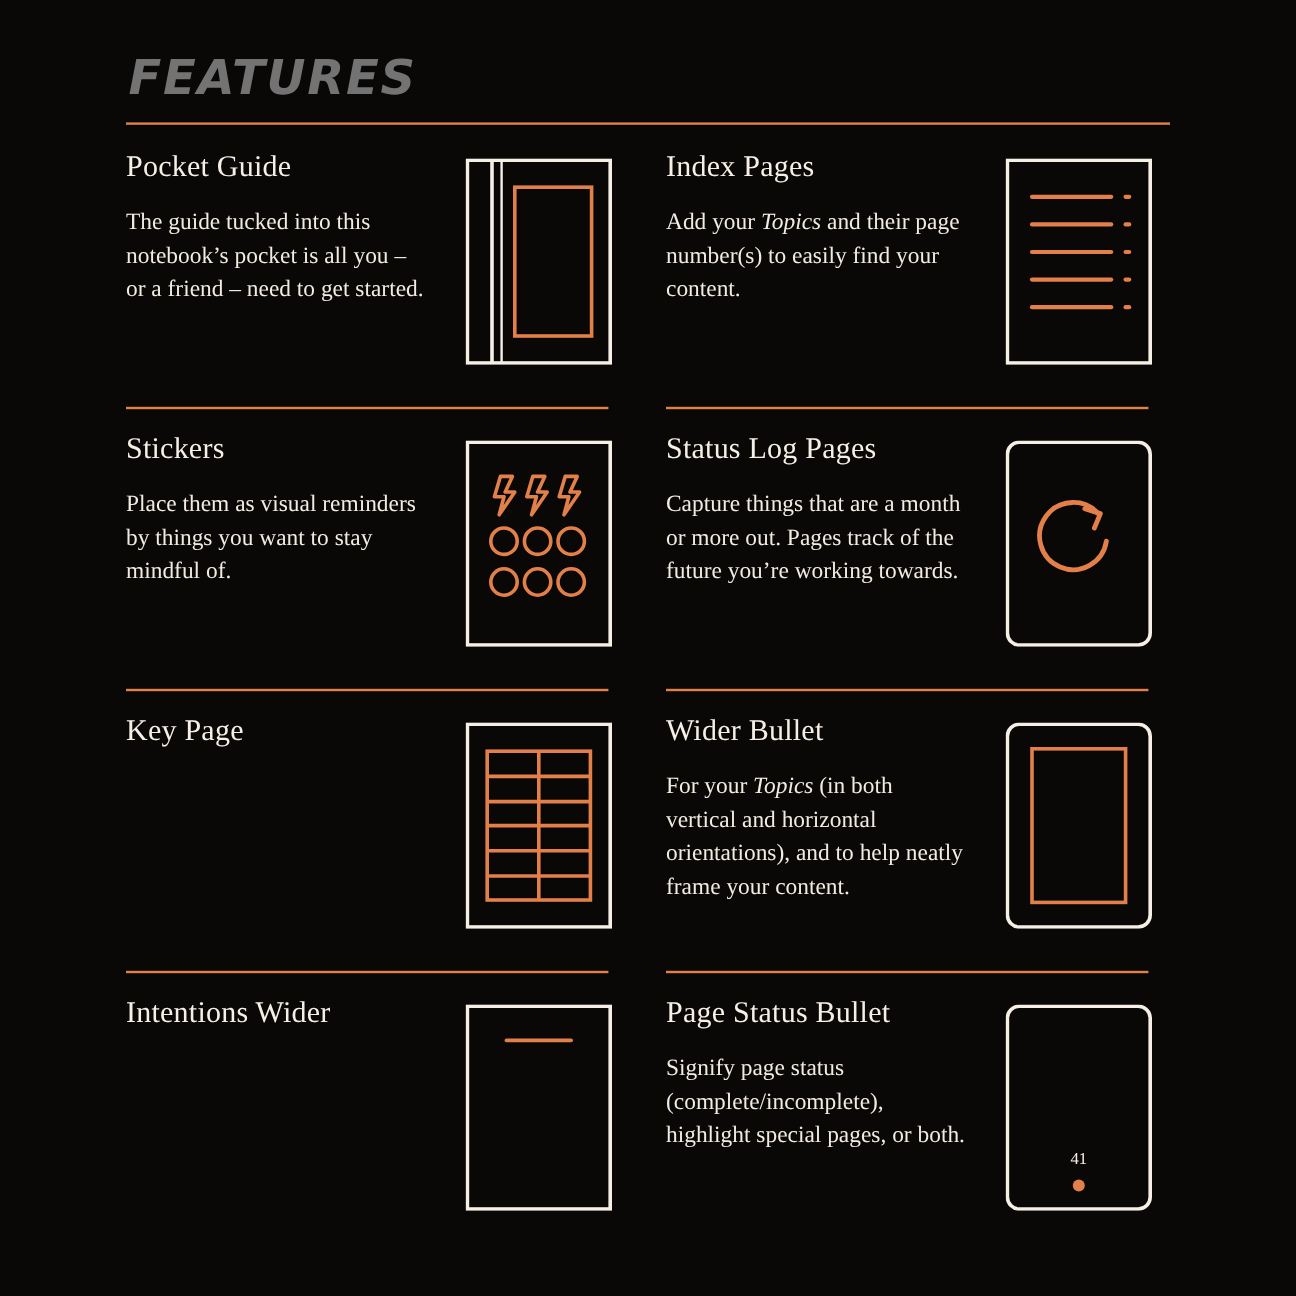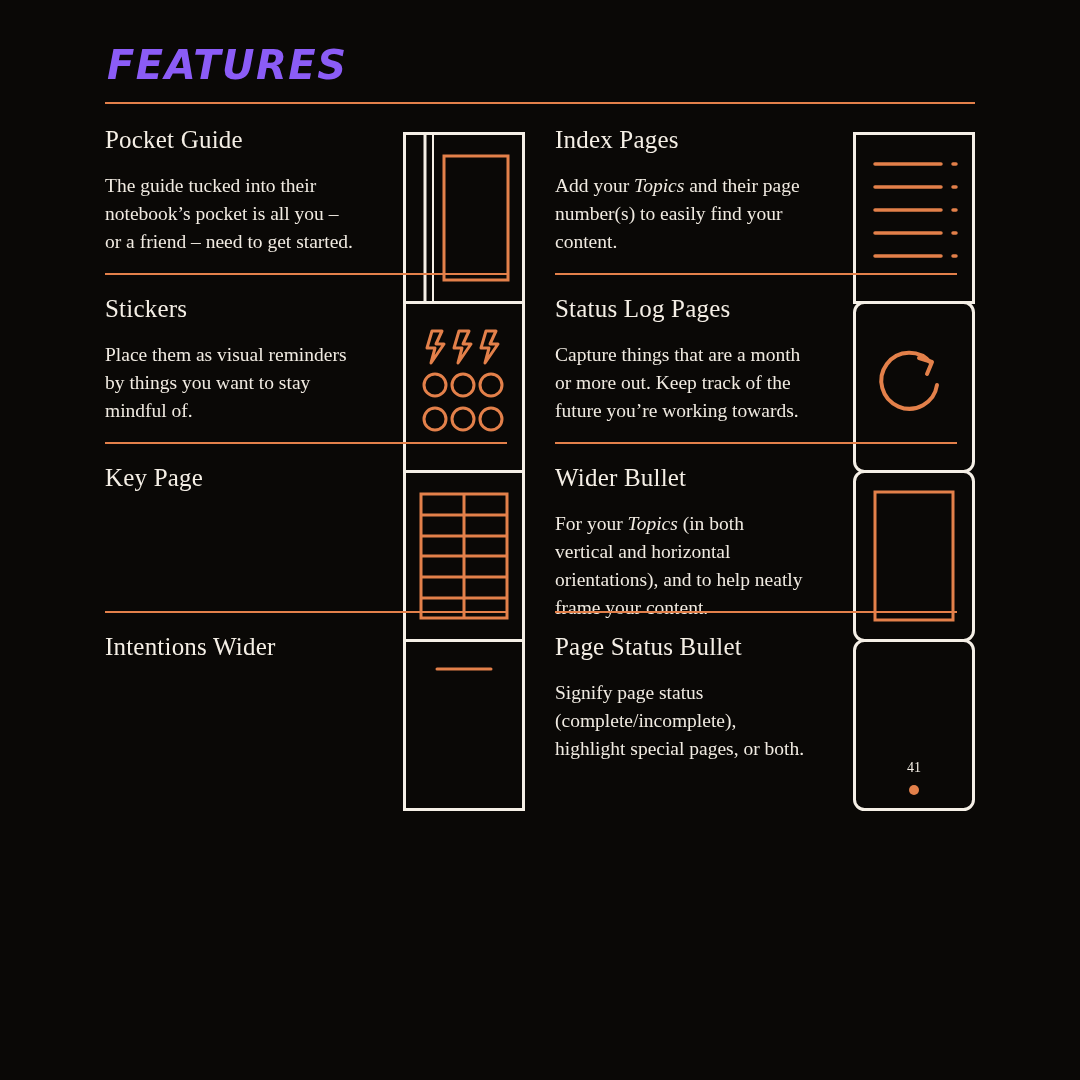--- a/index.html
+++ b/index.html
@@ -21,41 +21,41 @@
     background: #0a0806;
     box-sizing: border-box;
     padding: 0 105px;
   }
   .title {
     font-family: "DejaVu Sans", sans-serif;
     font-weight: bold;
     font-style: italic;
     font-size: 40px;
     letter-spacing: 1.5px;
-    color: #8b5cf6;
+    color: #737373;
     padding-top: 42px;
     margin: 0 0 14px 2px;
     text-transform: uppercase;
   }
   .title-rule {
     height: 2px;
     background: #e3804a;
     width: 100%;
     margin-bottom: 0;
   }
   .grid {
     display: grid;
     grid-template-columns: 1fr 1fr;
     column-gap: 30px;
   }
   .cell {
     position: relative;
     box-sizing: border-box;
     padding: 22px 0 0 0;
-    height: 169px;
+    height: 235px;
     display: flex;
     flex-direction: row;
     align-items: flex-start;
   }
   .cell.has-rule::before {
     content: "";
     position: absolute;
     top: 0;
     left: 0;
     width: 402px;
@@ -81,40 +81,40 @@
     color: #f1ebe2;
     margin: 0;
   }
   .feature-desc em {
     font-style: italic;
     text-align: center;
   }
   .cell-art {
     flex: 1 1 auto;
     display: flex;
-    justify-content: flex-end;
+    justify-content: center;
     padding-left: 18px;
     padding-top: 6px;
   }
   svg { display: block; }
 </style>
 </head>
 <body>
 
 <div class="page">
 
   <h1 class="title">FEATURES</h1>
   <div class="title-rule"></div>
 
   <div class="grid">
 
     <div class="cell">
       <div class="cell-text">
         <div class="feature-title">Pocket Guide</div>
-        <p class="feature-desc">The guide tucked into their notebook’s pocket is all you – or a friend – need to get started.</p>
+        <p class="feature-desc">The guide tucked into this notebook’s pocket is all you – or a friend – need to get started.</p>
       </div>
       <div class="cell-art">
         <span>
           <svg width="122" height="172" viewBox="0 0 122 172">
             <rect x="1.5" y="1.5" width="119" height="169" fill="none" stroke="#f5efe6" stroke-width="3"></rect>
             <line x1="22" y1="1.5" x2="22" y2="170.5" stroke="#f5efe6" stroke-width="3"></line>
             <line x1="30" y1="1.5" x2="30" y2="170.5" stroke="#f5efe6" stroke-width="2"></line>
             <rect x="41" y="24" width="64" height="124" fill="none" stroke="#e3804a" stroke-width="3"></rect>
           </svg>
         </span>
@@ -170,21 +170,21 @@
               <circle cx="88" cy="118" r="11"></circle>
             </g>
           </svg>
         </span>
       </div>
     </div>
 
     <div class="cell has-rule">
       <div class="cell-text">
         <div class="feature-title">Status Log Pages</div>
-        <p class="feature-desc">Capture things that are a month or more out. Keep track of the future you’re working towards.</p>
+        <p class="feature-desc">Capture things that are a month or more out. Pages track of the future you’re working towards.</p>
       </div>
       <div class="cell-art">
         <span>
           <svg width="122" height="172" viewBox="0 0 122 172">
             <rect x="1.5" y="1.5" width="119" height="169" rx="10" fill="none" stroke="#f5efe6" stroke-width="3"></rect>
             <path d="M78 62 A28 28 0 1 0 84 84" fill="none" stroke="#e3804a" stroke-width="4" stroke-linecap="round"></path>
             <path d="M66 57 L79 61 L74 73" fill="none" stroke="#e3804a" stroke-width="4" stroke-linecap="round" stroke-linejoin="round"></path>
           </svg>
         </span>
       </div>

